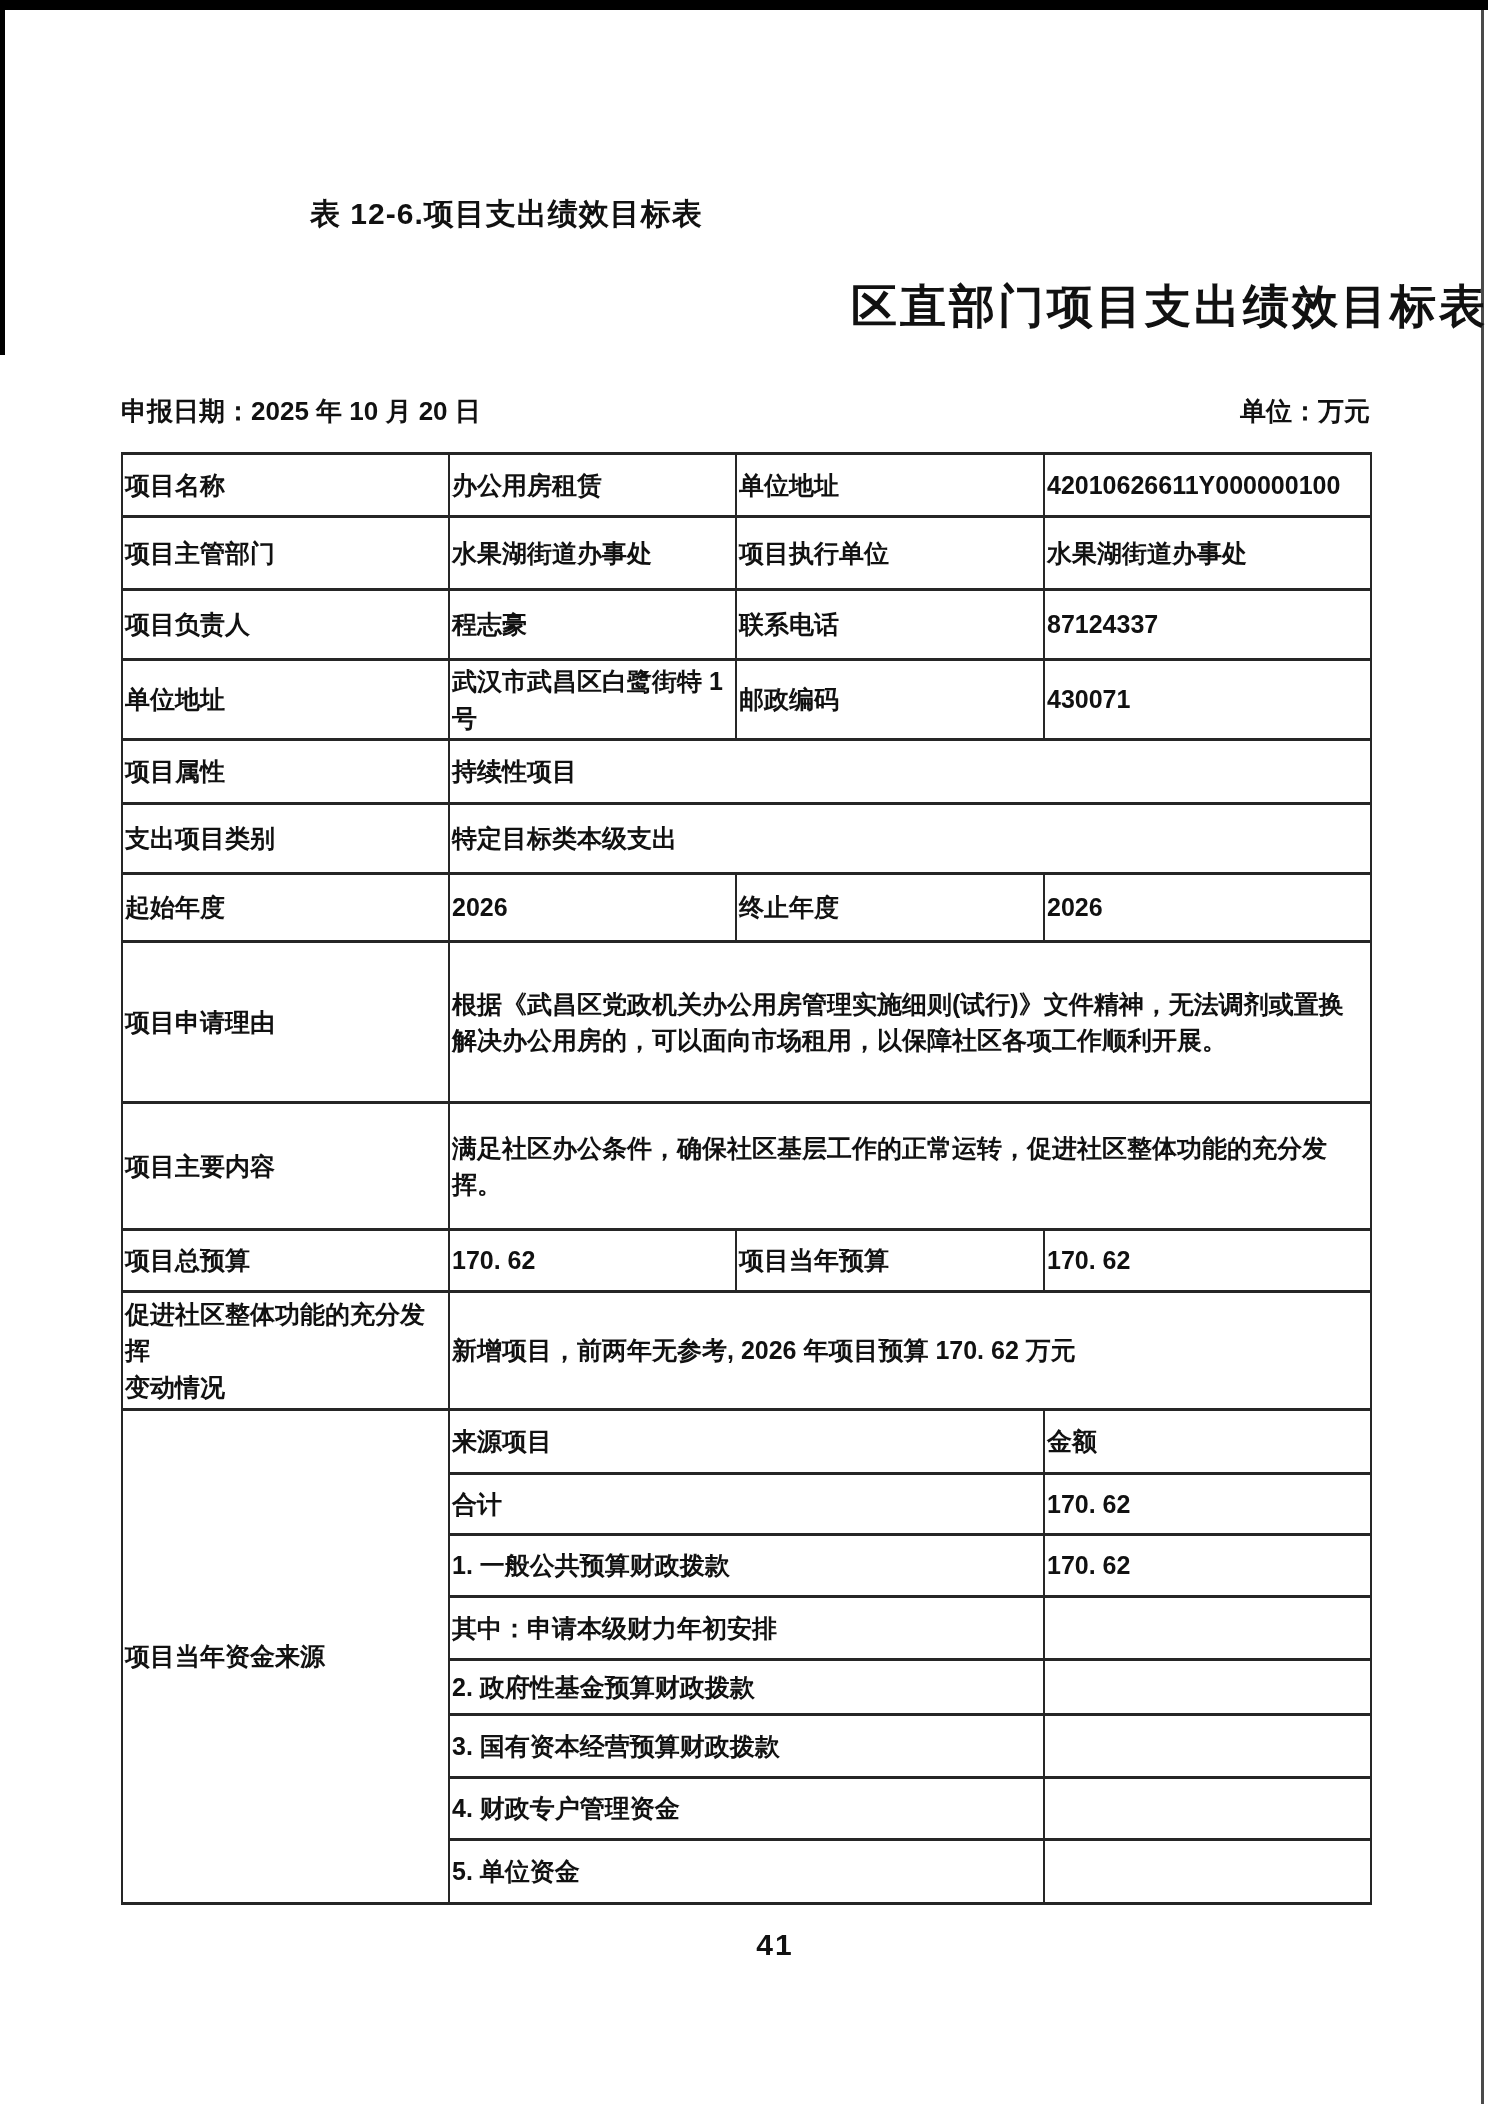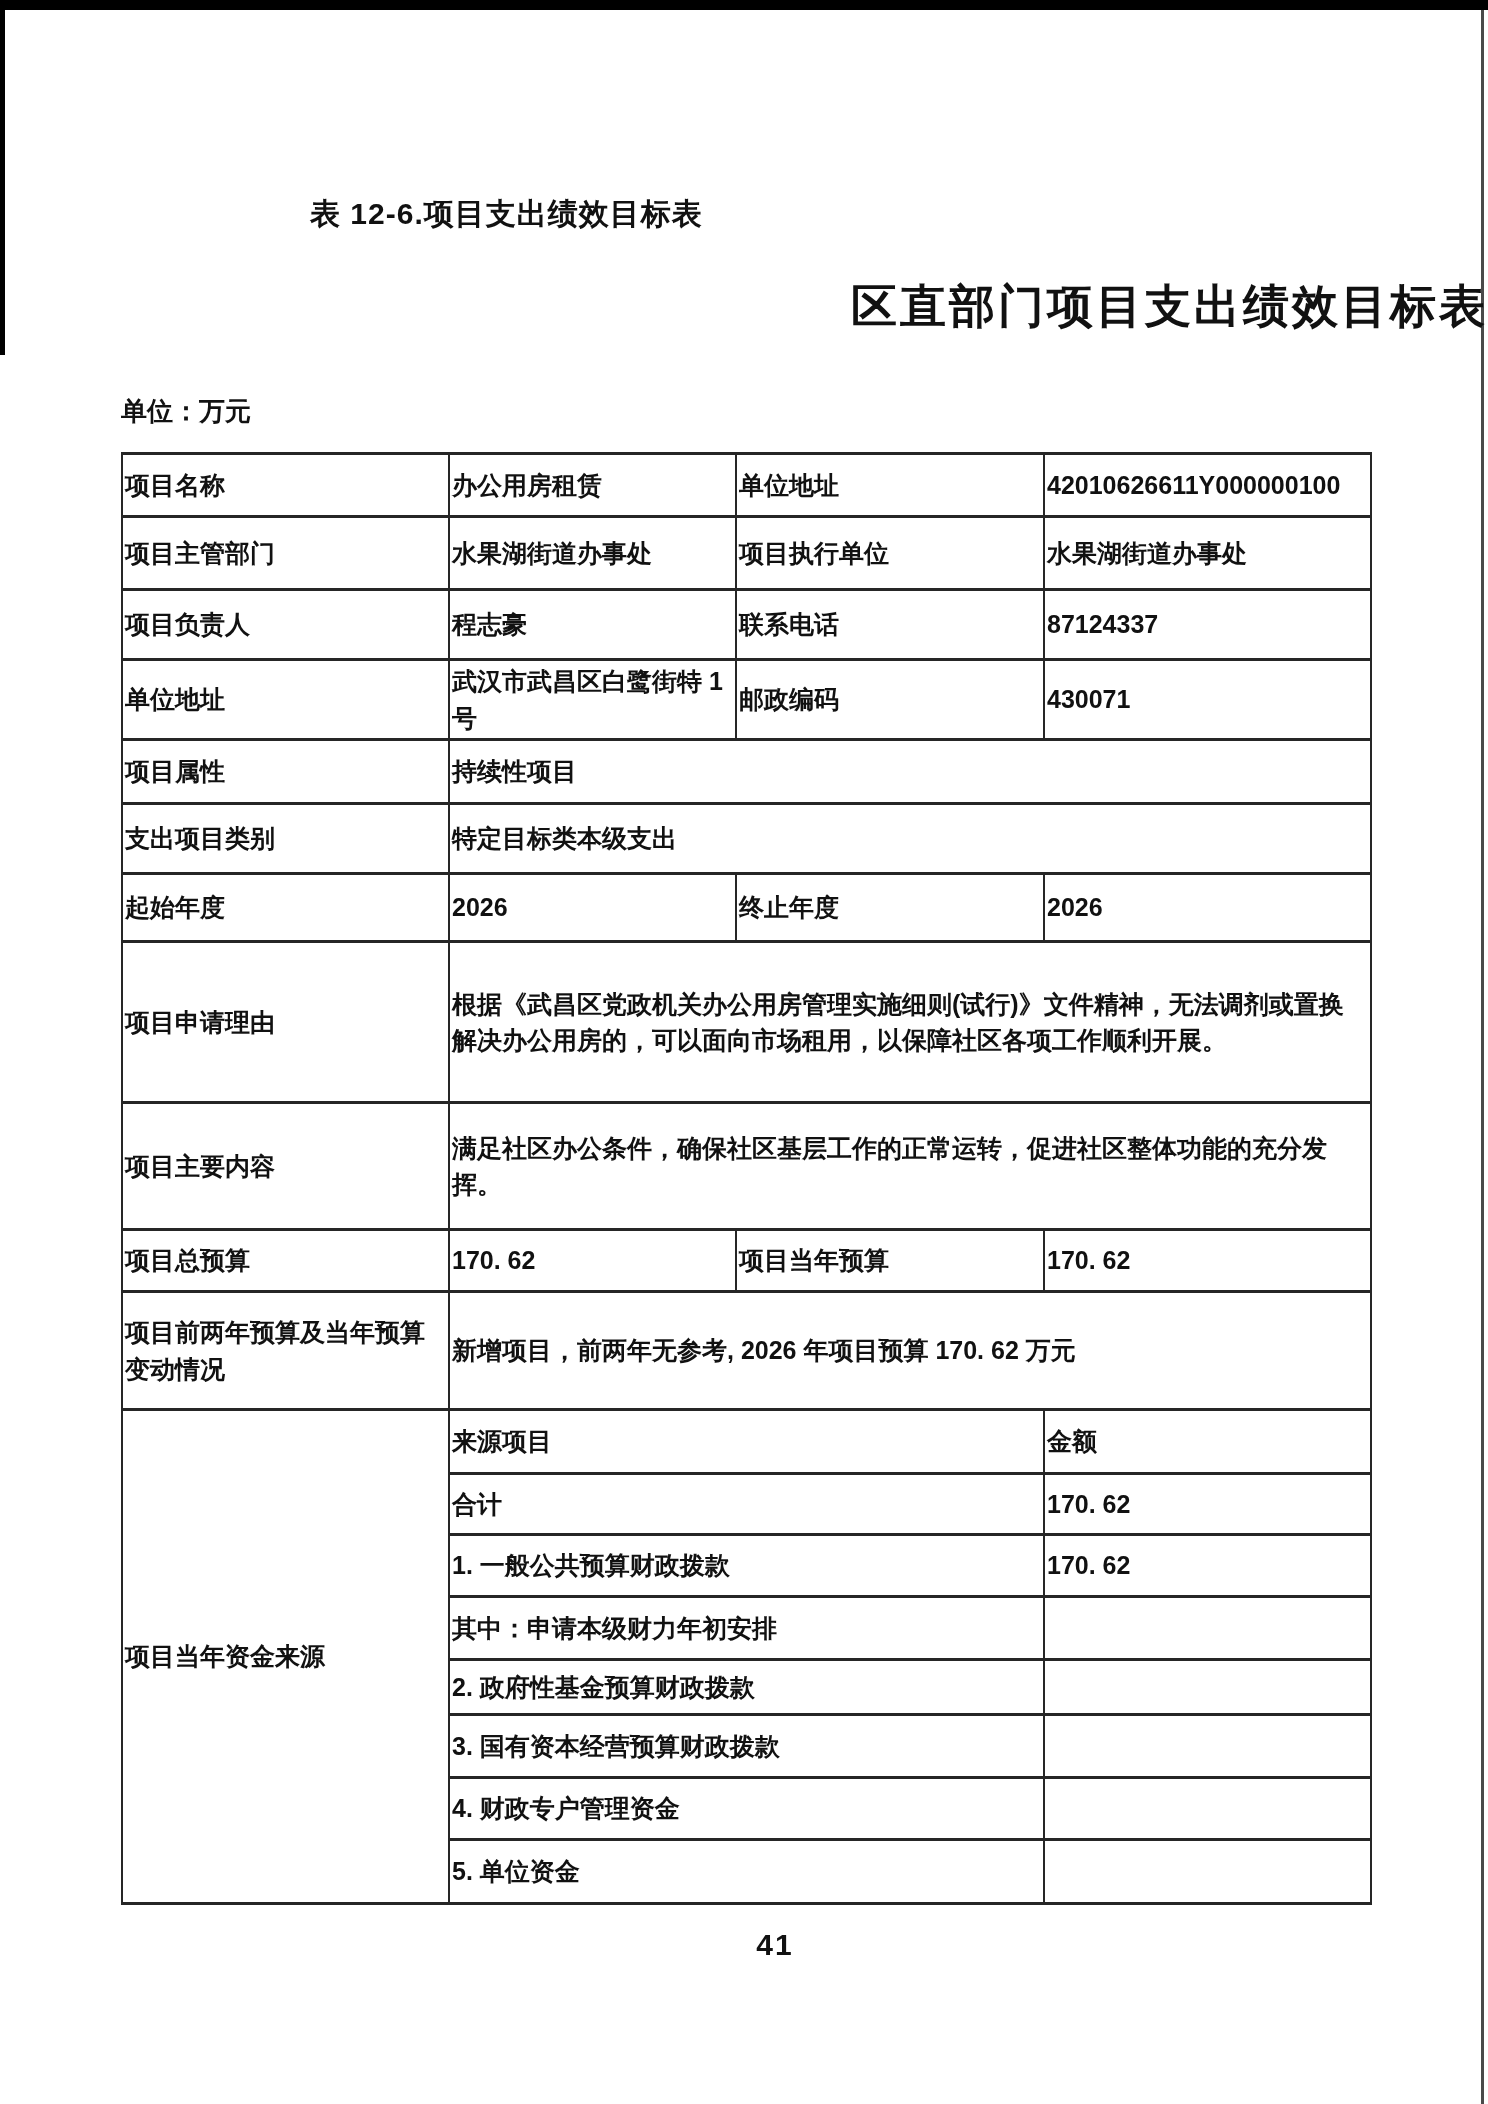--- a/index.html
+++ b/index.html
@@ -52,20 +52,21 @@
 <body>
 
 <div class="scan-bar-top"></div>
 <div class="scan-bar-left"></div>
 <div class="scan-line-right"></div>
 
 <div class="caption">表 12-6.项目支出绩效目标表</div>
 <div class="doc-title">区直部门项目支出绩效目标表</div>
 
 <div class="meta-row">
+  <span>申报日期：2025 年 10 月 20 日</span>
   <span>单位：万元</span>
 </div>
 
 <table class="main">
   <colgroup>
     <col style="width:327px">
       <col style="width:287px">
       <col style="width:308px">
       <col style="width:327px">
   </colgroup>
@@ -117,21 +118,21 @@
       <td>项目主要内容</td>
       <td colspan="3" class="al">满足社区办公条件，确保社区基层工作的正常运转，促进社区整体功能的充分发挥。</td>
     </tr>
     <tr style="height:62px">
       <td>项目总预算</td>
       <td>170. 62</td>
       <td>项目当年预算</td>
       <td>170. 62</td>
     </tr>
     <tr style="height:118px">
-      <td class="wrap-pre">项目前两年预算及当年预算
+      <td class="wrap-pre">促进社区整体功能的充分发挥
 变动情况</td>
       <td colspan="3" class="al">新增项目，前两年无参考, 2026 年项目预算 170. 62 万元</td>
     </tr>
     <tr style="height:64px">
       <td rowspan="8">项目当年资金来源</td>
       <td colspan="2">来源项目</td>
       <td>金额</td>
     </tr>
     <tr style="height:61px">
       <td colspan="2">合计</td>

